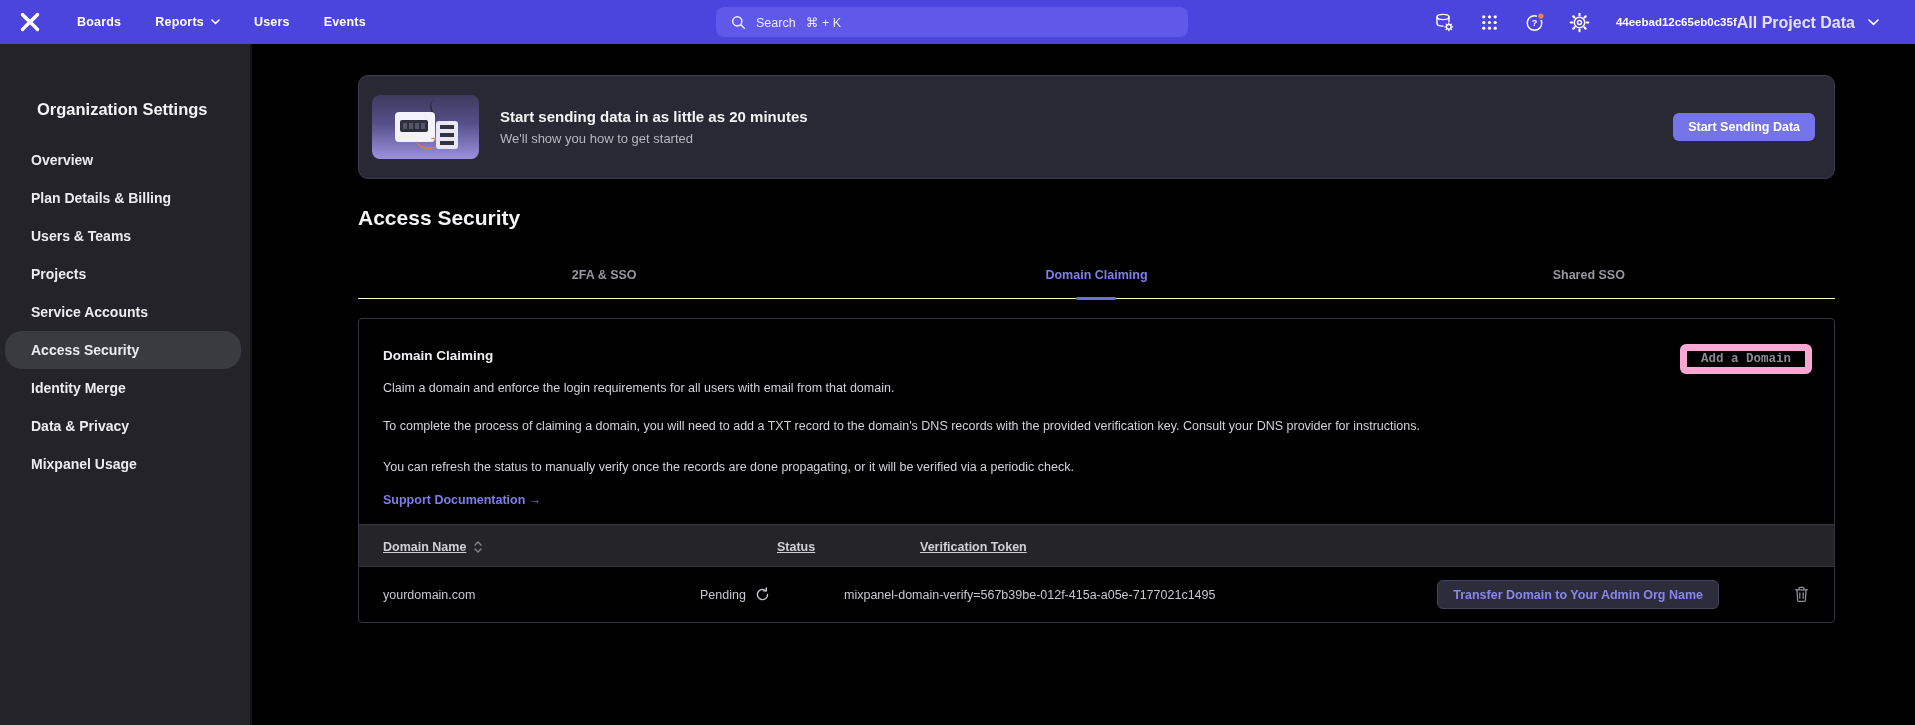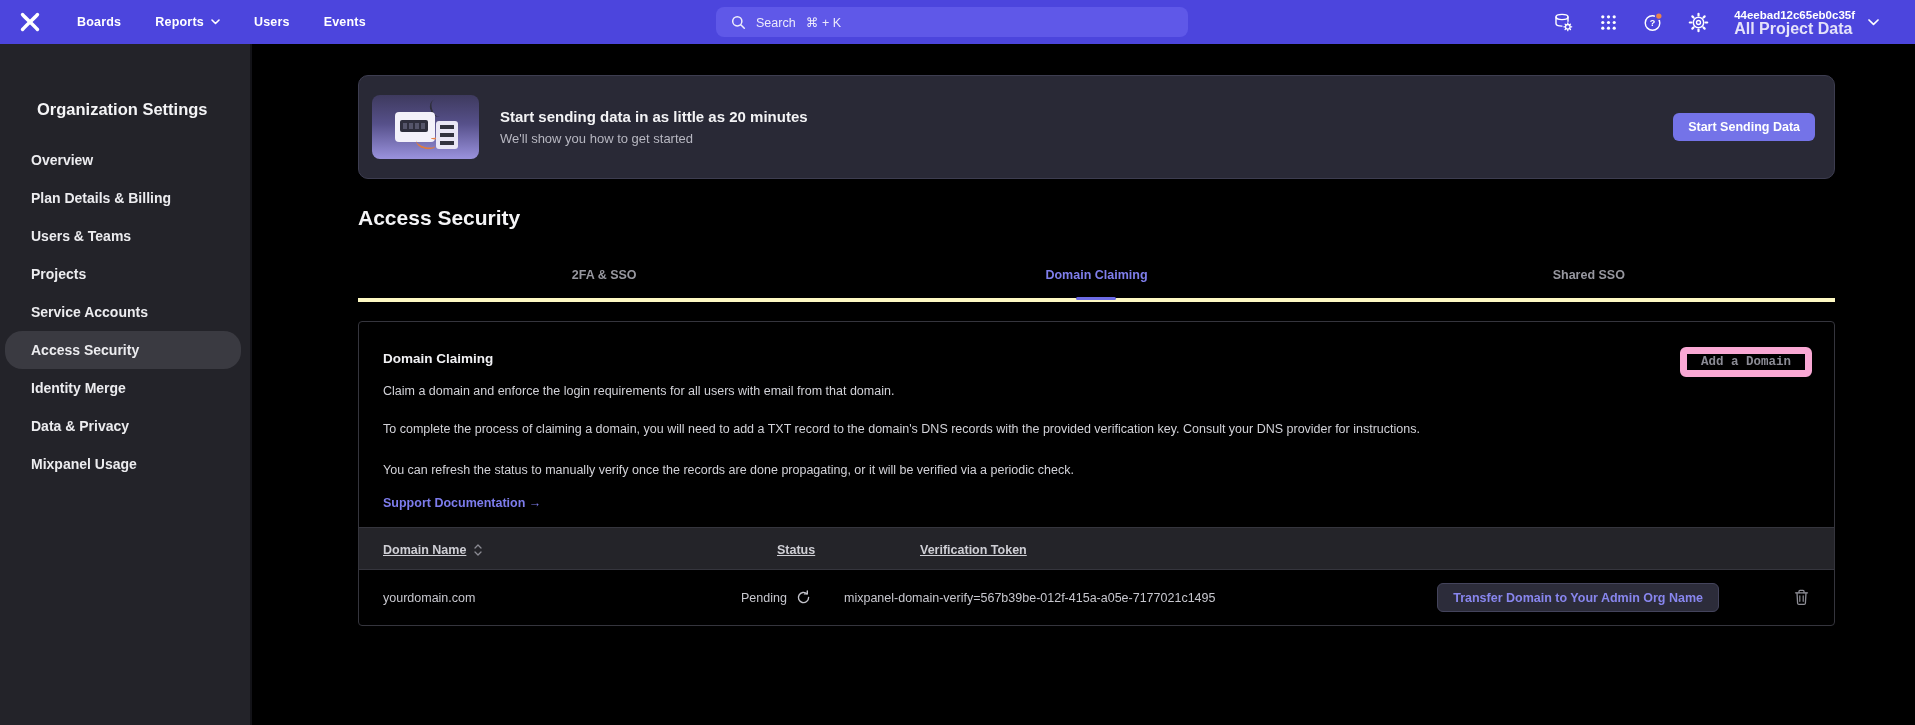--- a/index.html
+++ b/index.html
@@ -11,21 +11,21 @@
   .navbar { position:absolute; top:0; left:0; width:1915px; height:44px; background:#4c45dd; z-index:5; }
   .nav-left { position:absolute; left:17px; top:0; height:44px; display:flex; align-items:center; gap:0; }
   .logo { width:26px; height:26px; display:flex; align-items:center; justify-content:center; margin-right:34px; cursor:pointer; }
   .nav-links { display:flex; align-items:center; gap:34px; }
   .nav-item { color:#fff; font-size:12.5px; font-weight:600; letter-spacing:.2px; cursor:pointer; display:flex; align-items:center; gap:7px; }
   .search { position:absolute; left:716px; top:7px; width:472px; height:30px; background:#5f58e8; border-radius:8px; display:flex; align-items:center; padding-left:15px; cursor:text; }
   .search-text { color:#eceafc; font-size:12.5px; margin-left:10px; white-space:pre; }
   .nav-right { position:absolute; right:36px; top:0; height:44px; display:flex; align-items:center; gap:23px; }
   .nav-icon { width:22px; height:22px; display:flex; align-items:center; justify-content:center; cursor:pointer; position:relative; }
   .account { display:flex; align-items:center; gap:13px; margin-left:2px; cursor:pointer; }
-  .account-text { display:flex; flex-direction:column; line-height:13px; }
+  .account-text { display:flex; flex-direction:row; line-height:13px; }
   .account-id { color:#fff; font-size:11.5px; font-weight:700; }
   .account-proj { color:#e4e2fa; font-size:16px; font-weight:700; }
 
   
   .sidebar { position:absolute; top:44px; left:0; width:252px; height:681px; background:#232329; border-right:2px solid #131318; }
   .side-title { color:#f4f4f6; font-size:16.5px; font-weight:700; margin:56px 0 0 37px; }
   .side-list { list-style:none; margin-top:22px; }
   .side-item { height:38px; margin:0 9px 0 5px; padding-left:26px; display:flex; align-items:center;
                color:#ececef; font-size:14px; font-weight:700; border-radius:17px; cursor:pointer; }
   .side-item.active { background:#3a3a41; }
@@ -48,21 +48,21 @@
   .illo .wire { position:absolute; left:44px; top:42px; width:20px; height:12px; border-bottom:2.5px solid #e07b3e; border-radius:50%; transform:rotate(14deg); }
   .illo .wire2 { position:absolute; left:58px; top:36px; width:14px; height:8px; border-bottom:2px solid #e8834e; border-radius:50%; transform:rotate(-20deg); }
   .banner-text { margin-left:21px; display:flex; flex-direction:column; gap:6px; }
   .banner-title { color:#f3f3f5; font-size:15px; font-weight:700; }
   .banner-sub { color:#b7b7c1; font-size:13px; }
   .banner-cta { margin-left:auto; margin-right:19px; height:28px; padding:0 15px; background:#7473e8; border:none;
                 border-radius:6px; color:#fff; font-size:12.5px; font-weight:600; font-family:inherit; cursor:pointer; }
 
   
   .page-title { margin-top:27px; color:#f4f4f6; font-size:21px; font-weight:700; }
-  .tabbar { margin-top:38px; display:flex; border-bottom:4px solid #fef9c3; }
+  .tabbar { margin-top:38px; display:flex; border-bottom:1px solid #fef9c3; }
   .tab { flex:1; text-align:center; padding-bottom:16px; font-size:12.5px; font-weight:600; color:#97979f; cursor:pointer; position:relative; }
   .tab.active { color:#7f7eec; }
   .tab.active::after { content:""; position:absolute; left:50%; bottom:-2px; transform:translateX(-50%);
                        width:40px; height:3px; background:#6d6ce6; border-radius:2px; }
 
   
   .panel { margin-top:19px; border:1px solid #35353d; border-radius:4px; position:relative; }
   .panel-body { padding:29px 24px 0 24px; }
   .panel-title { color:#f0f0f3; font-size:13.5px; font-weight:700; }
   .panel p { max-width:1085px; color:#d2d2d8; font-size:12.5px; line-height:21px; }
@@ -78,21 +78,21 @@
   .tbl-head { position:relative; height:43px; background:#242429; border-top:1px solid #35353d; border-bottom:1px solid #35353d; }
   .tbl-head .th { position:absolute; top:0; height:43px; display:flex; align-items:center; gap:8px;
                   color:#cfcfd5; font-size:12.5px; font-weight:600;text-decoration:underline; }
   .th-domain { left:24px; cursor:pointer; }
   .th-status { left:418px; }
   .th-token { left:561px; }
   .tbl-row { position:relative; height:55px; }
   .tbl-row .td { position:absolute; top:0; height:55px; display:flex; align-items:center; gap:9px;
                  color:#c7c7ce; font-size:12.5px; }
   .td-domain { left:24px; }
-  .td-status { left:341px;margin-left:41px; }
+  .td-status { left:341px; }
   .td-token { left:485px; }
   .transfer-btn { position:absolute; top:13px; right:115px; height:29px; padding:0 15px; background:#2c2c3a;
                   border:1px solid #44445c; border-radius:6px; color:#8886ee; font-size:12.5px; font-weight:700; font-family:inherit; cursor:pointer; }
   .trash { position:absolute; top:19px; right:25px; cursor:pointer; display:flex; }
 
   svg { display:block; }
 </style>
 </head>
 <body>
 

